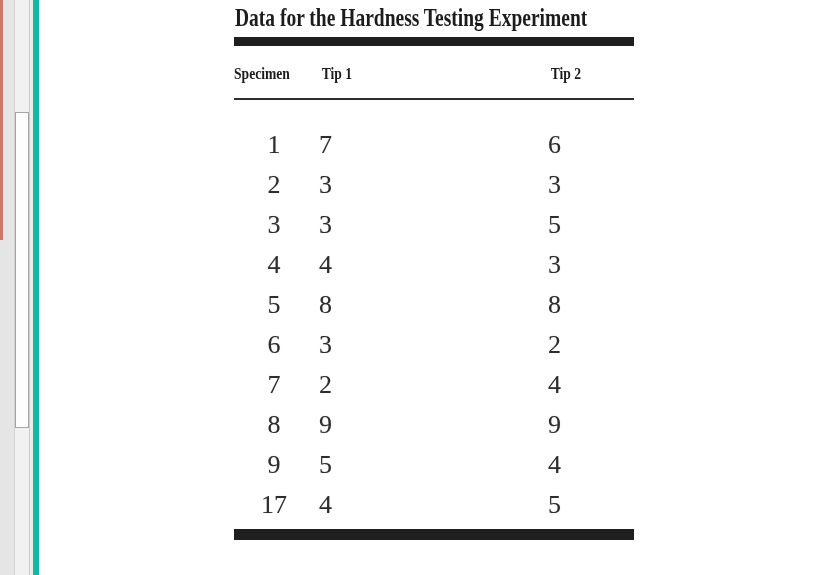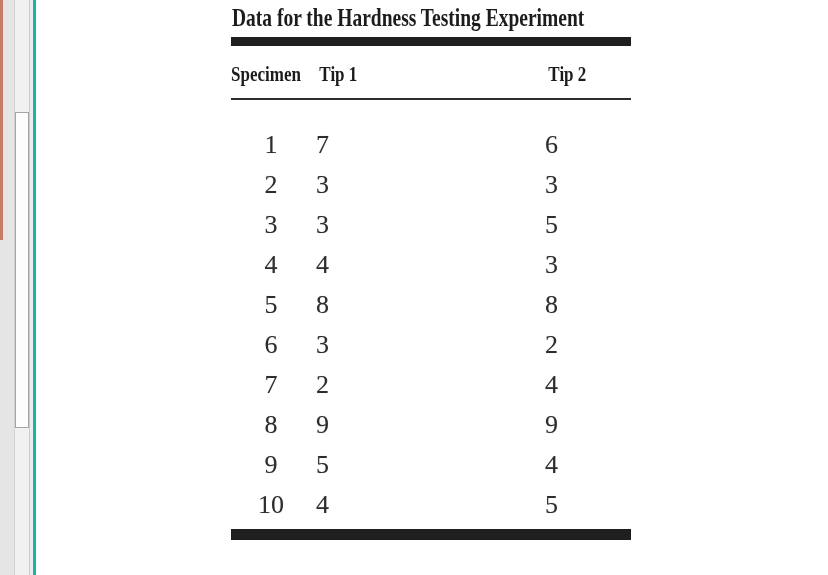--- a/index.html
+++ b/index.html
@@ -39,21 +39,21 @@
   }
   .rail-gap {
     position: absolute; left: 30px; top: 0; width: 3px; height: 575px;
     background: #ededed;
   }
 
   
   .content {
     position: absolute; left: 33px; top: 0; width: 795px; height: 575px;
     background: #ffffff;
-    border-left: 3px solid #14b8a6;
+    border-left: 6px solid #14b8a6;
   }
   .tbl {
     position: absolute; left: 195px; top: 0; width: 400px; height: 545px;
     color: var(--ink);
   }
   .tbl-title {
     position: absolute; left: 1px; top: 3px;
     font-size: 25px; font-weight: bold; white-space: nowrap;
     transform: scaleX(0.78); transform-origin: left center;
     line-height: 30px; color: #1c1c1c;
@@ -64,21 +64,21 @@
   .rule.thick-bottom { top: 529px; height: 11px; }
 
   .grid-row {
     display: grid;
     grid-template-columns: 80px 234px 86px;
     width: 400px;
   }
   .header-row {
     position: absolute; top: 58px; left: 0;
     height: 32px; line-height: 32px;
-    font-weight: bold; font-size: 20px; color: #1c1c1c;
+    font-weight: bold; font-size: 16px; color: #1c1c1c;
   }
   .header-row .cell { overflow: visible; white-space: nowrap; }
   .hdr-label { display: inline-block; transform: scaleX(0.85); }
   .c1 { text-align: center; }
   .header-row .c1 { text-align: left; }
   .header-row .c1 .hdr-label { transform-origin: left center; }
   .c2 { padding-left: 5px; }
   .c3 { text-align: left; padding-right: 48px; }
 
   .rows { position: absolute; top: 125px; left: 0; width: 400px; }
@@ -156,21 +156,21 @@
             <span class="cell c1">8</span>
             <span class="cell c2">9</span>
             <span class="cell c3">9</span>
           </div>
           <div class="grid-row row">
             <span class="cell c1">9</span>
             <span class="cell c2">5</span>
             <span class="cell c3">4</span>
           </div>
           <div class="grid-row row">
-            <span class="cell c1">10</span>
+            <span class="cell c1">17</span>
             <span class="cell c2">4</span>
             <span class="cell c3">5</span>
           </div>
         </div>
 
       <div class="rule thick-bottom"></div>
 
     </div>
   </div>
 

